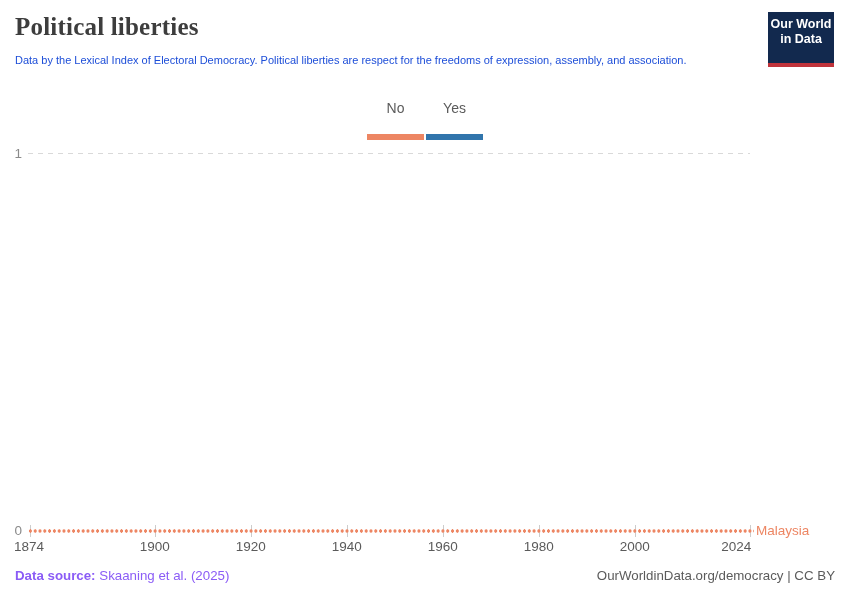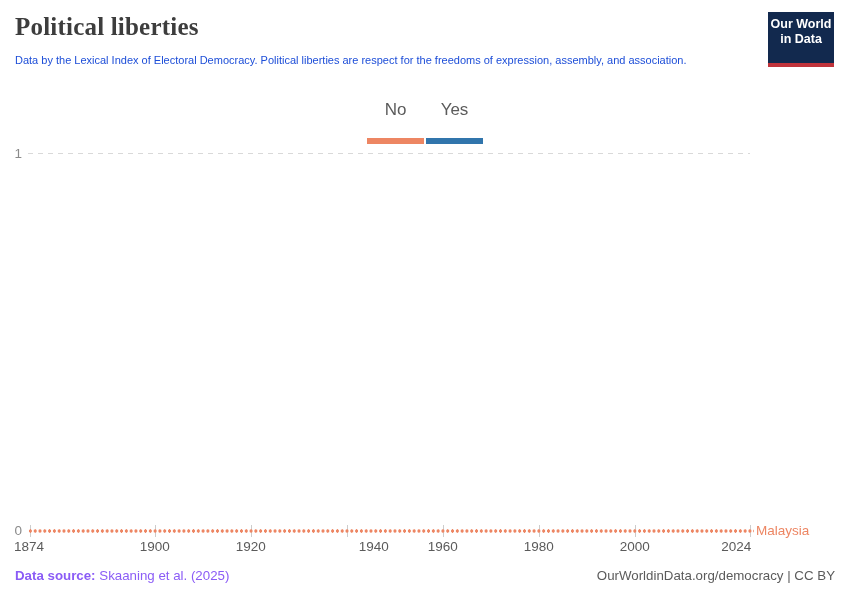--- a/index.html
+++ b/index.html
@@ -21,21 +21,21 @@
     position:absolute;right:16px;top:12px;width:66px;text-align:center;
     background:var(--logo-navy);color:#fff;font-weight:bold;font-size:12.5px;line-height:15px;
     padding:5px 0 16px 0;border-bottom:4px solid var(--logo-red);
   }
   
   .legend{
     position:absolute;left:0;right:0;top:100px;
     display:flex;justify-content:center;align-items:flex-end;gap:2px;
   }
   .legend-item{width:57px;cursor:pointer;}
-  .legend-label{display:block;text-align:center;font-size:17px;color:#5b5b5b;margin-bottom:18px;}
+  .legend-label{display:block;text-align:center;font-size:14px;color:#5b5b5b;margin-bottom:18px;}
   .legend-swatch{display:block;height:6px;width:100%;}
   
   .chart{position:absolute;left:0;top:0;width:850px;height:600px;}
   .ytick{
     position:absolute;left:0;width:22px;text-align:right;
     font-size:13.5px;color:#8a8a8a;
   }
   .ytick.y1{top:146px;}
   .ytick.y0{top:523px;}
   .gridline{
@@ -95,21 +95,21 @@
     <span class="ytick y0">0</span>
 
     <div id="x-axis">
         <div class="x-tick-mark" style="left: 30px;"></div>
         <span class="x-tick-label first" style="left: 14px;">1874</span>
         <div class="x-tick-mark" style="left: 154.8px;"></div>
         <span class="x-tick-label" style="left: 154.8px;">1900</span>
         <div class="x-tick-mark" style="left: 250.8px;"></div>
         <span class="x-tick-label" style="left: 250.8px;">1920</span>
         <div class="x-tick-mark" style="left: 346.8px;"></div>
-        <span class="x-tick-label" style="left: 346.8px; margin-left: 27px;">1940</span>
+        <span class="x-tick-label" style="left: 346.8px;">1940</span>
         <div class="x-tick-mark" style="left: 442.8px;"></div>
         <span class="x-tick-label" style="left: 442.8px;">1960</span>
         <div class="x-tick-mark" style="left: 538.8px;"></div>
         <span class="x-tick-label" style="left: 538.8px;">1980</span>
         <div class="x-tick-mark" style="left: 634.8px;"></div>
         <span class="x-tick-label" style="left: 634.8px;">2000</span>
         <div class="x-tick-mark" style="left: 750px;"></div>
         <span class="x-tick-label last" style="left: 750px;">2024</span>
       </div>
 

